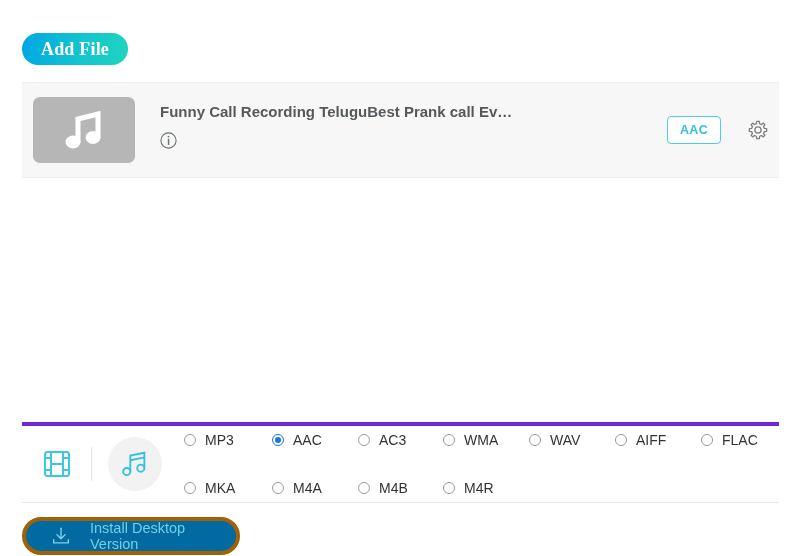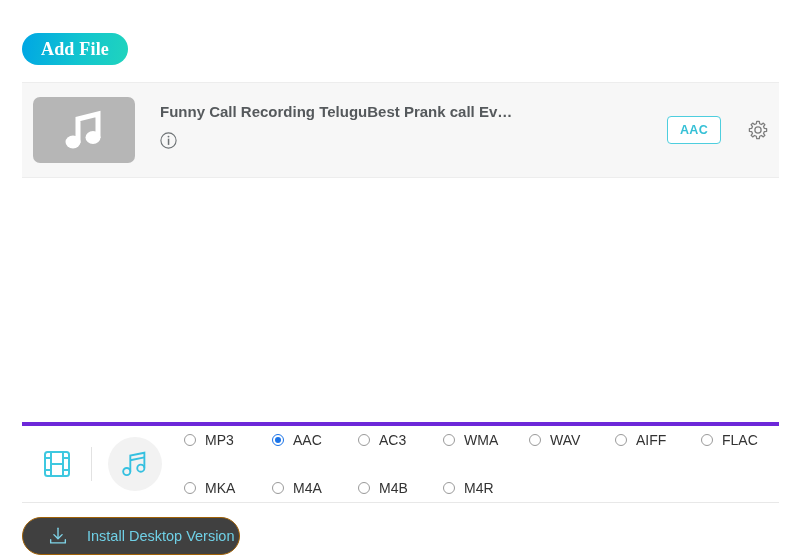--- a/index.html
+++ b/index.html
@@ -213,23 +213,23 @@
     top: 505px;
     width: 800px;
     height: 51px;
   }
   .install-btn {
     position: absolute;
     left: 22px;
     top: 12px;
     width: 218px;
     height: 38px;
-    border: 1px solid #a16207;
+    border: 4px solid #a16207;
     border-radius: 19px;
-    background: #404040;
+    background: #0369a1;
     display: flex;
     align-items: center;
     cursor: pointer;
     box-sizing: border-box;
   }
   .install-icon {
     margin-left: 24px;
     display: flex;
     align-items: center;
     flex: none;

